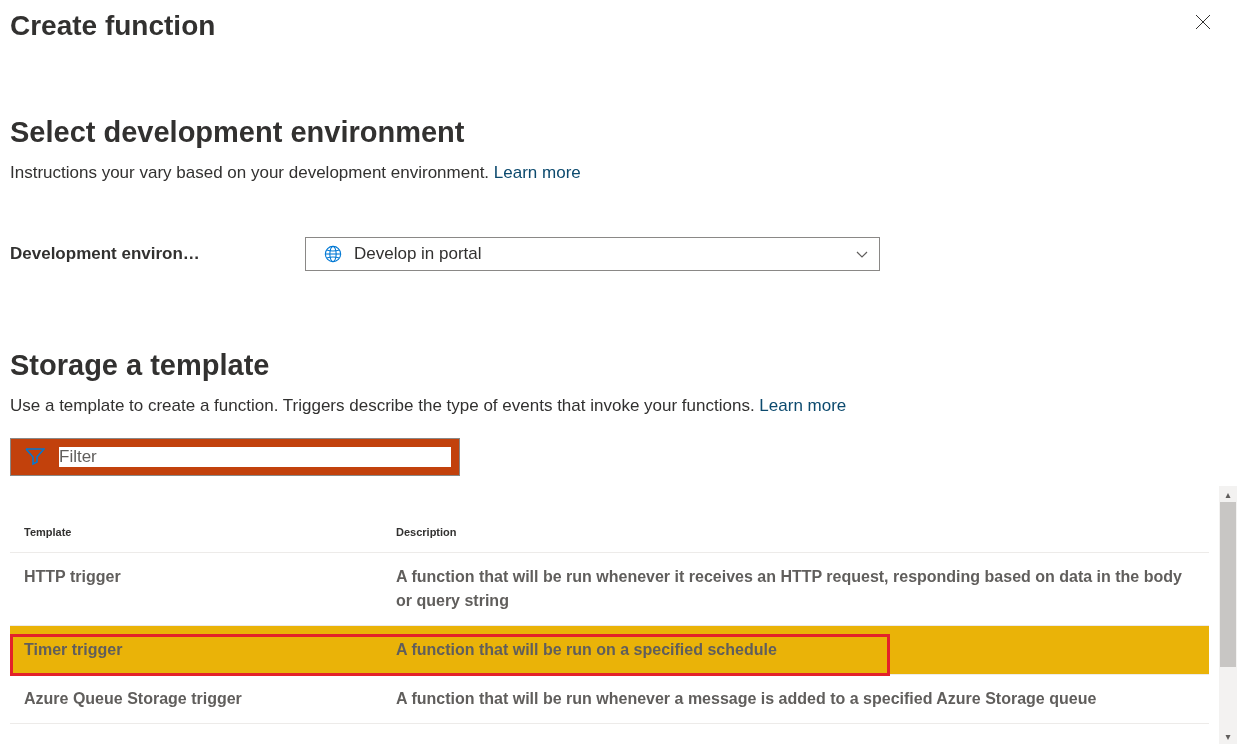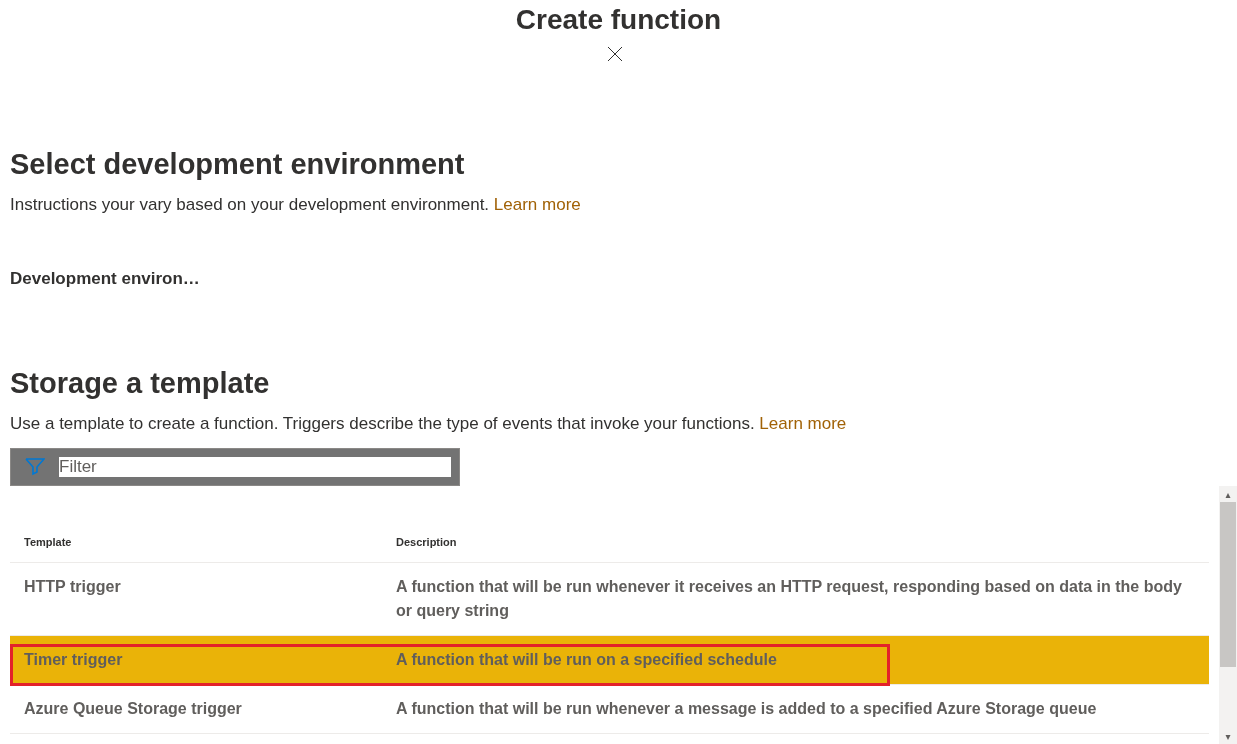--- a/index.html
+++ b/index.html
@@ -16,23 +16,22 @@
       height: 744px;
       overflow: hidden;
       position: relative;
     }
     .panel {
       padding: 0 10px 0 10px;
     }
     .header {
       display: flex;
       justify-content: space-between;
-      align-items: center;
+      align-items: flex-end;
       padding: 4px 0 0 0;
-      flex-direction: column;
     }
     .panel-title {
       font-size: 28px;
       font-weight: 600;
       color: #323130;
     }
     .close-btn {
       background: none;
       border: none;
       cursor: pointer;
@@ -53,21 +52,21 @@
       font-weight: 600;
       color: #323130;
       margin-bottom: 12px;
     }
     .section-sub {
       font-size: 17px;
       color: #323130;
       line-height: 1.4;
     }
     .link {
-      color: #a16207;
+      color: #0c4a6e;
       text-decoration: none;
       cursor: pointer;
     }
     .field-row {
       display: flex;
       align-items: center;
       margin-top: 52px;
     }
     .field-label {
       font-size: 17px;
@@ -108,22 +107,22 @@
       height: 14px;
       color: #605e5c;
     }
     .filter-box {
       display: flex;
       align-items: center;
       border: 1px solid #8a8886;
       height: 38px;
       width: 450px;
       padding: 0 8px 0 14px;
-      background: #737373;
-      margin-top: 12px;
+      background: #c2410c;
+      margin-top: 20px;
     }
     .filter-icon {
       width: 20px;
       height: 18px;
       color: #0078d4;
       margin-right: 14px;
       flex-shrink: 0;
     }
     .filter-input {
       border: none;
@@ -226,20 +225,35 @@
   </div>
 
   <div class="section">
     <h2 class="section-title">Select development environment</h2>
     <p class="section-sub">
       <span>Instructions your vary based on your development environment. </span><a class="link">Learn more</a>
     </p>
 
     <div class="field-row">
       <div class="field-label">Development environ…</div>
+      <div class="dropdown">
+        <div class="dropdown-left">
+          <svg class="globe-icon" viewBox="0 0 20 20" fill="none" stroke="#0078d4" stroke-width="1.2">
+            <circle cx="10" cy="10" r="8.5"></circle>
+            <ellipse cx="10" cy="10" rx="3.5" ry="8.5"></ellipse>
+            <line x1="1.5" y1="10" x2="18.5" y2="10"></line>
+            <path d="M3 5.5 Q10 8 17 5.5"></path>
+            <path d="M3 14.5 Q10 12 17 14.5"></path>
+          </svg>
+          <span class="dropdown-text">Develop in portal</span>
+        </div>
+        <svg class="chevron-down" viewBox="0 0 14 14" fill="none" stroke="currentColor" stroke-width="1.2">
+          <polyline points="2,5 7,10 12,5"></polyline>
+        </svg>
+      </div>
     </div>
   </div>
 
   <div class="section template-section">
     <h2 class="section-title">Storage a template</h2>
     <p class="section-sub">
       <span>Use a template to create a function. Triggers describe the type of events that invoke your functions. </span><a class="link">Learn more</a>
     </p>
 
     <div class="filter-box">

